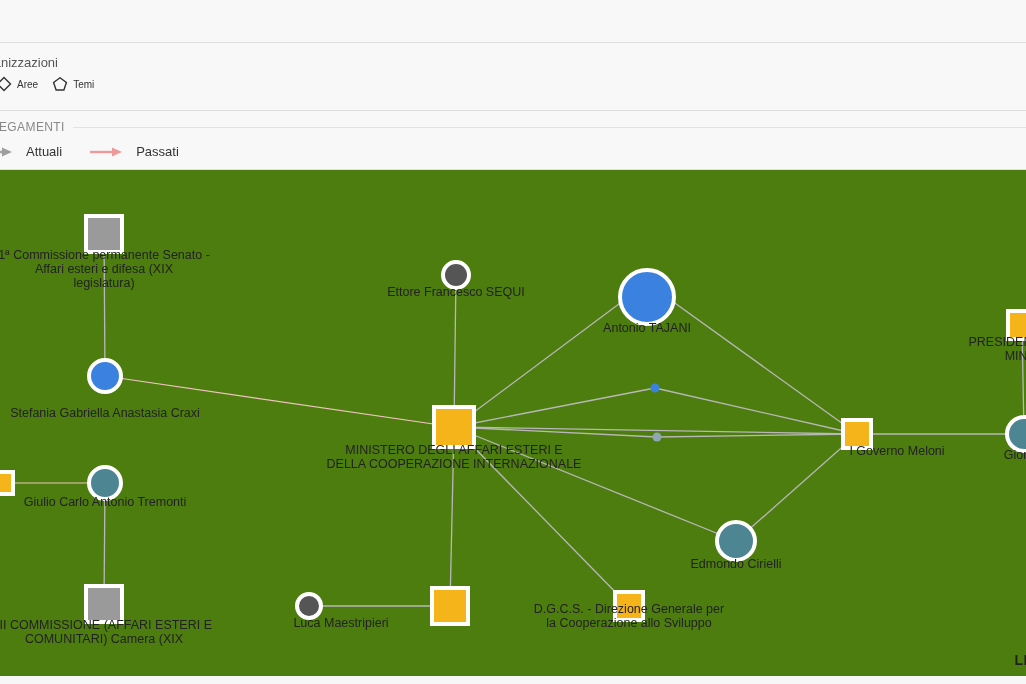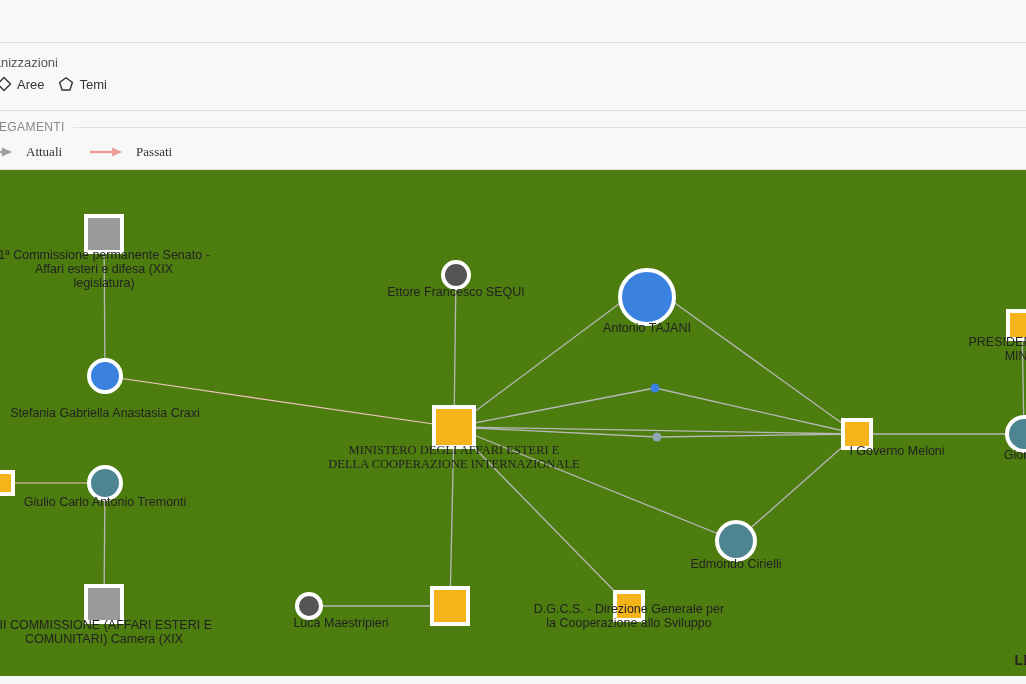--- a/index.html
+++ b/index.html
@@ -24,36 +24,36 @@
 
   #group-shapes-title{
     position:absolute;left:-28px;top:55px;
     font-size:13px;color:#555;white-space:nowrap;
   }
   #shape-legend-row{
     position:absolute;left:-4px;top:76px;
     display:flex;align-items:center;gap:14px;
   }
   .legend-chip{display:flex;align-items:center;gap:5px;cursor:pointer;}
-  .legend-chip span.lbl{font-size:13px;color:#333;}
+  .legend-chip span.lbl{font-size:10px;color:#333;}
 
   #group-links-title{
     position:absolute;left:-34px;top:120px;
     font-size:12px;color:#888;letter-spacing:.4px;white-space:nowrap;
     background:#f8f8f8;padding-right:8px;z-index:2;
   }
   #links-divider{
     position:absolute;left:40px;top:127px;width:986px;height:1px;background:#e2e2e2;
   }
   #link-legend-row{
     position:absolute;left:-22px;top:144px;
     display:flex;align-items:center;gap:26px;
   }
   .link-chip{display:flex;align-items:center;gap:8px;cursor:pointer;}
-  .link-chip .lbl{font-size:13px;color:#333;white-space:nowrap;font-family:Liberation Serif, serif;}
+  .link-chip .lbl{font-size:13px;color:#333;white-space:nowrap;}
 
   
   #graph-canvas{
     position:absolute;left:0;top:170px;width:1026px;height:506px;
     background:#4d7c0f;
     overflow:hidden;
   }
   #edge-layer{position:absolute;left:0;top:0;width:1026px;height:506px;}
 
   .node{position:absolute;transform:translate(-50%,-50%);}
@@ -170,21 +170,21 @@
         <div class="nlabel" style="top: 34px;">III COMMISSIONE (AFFARI ESTERI E
 COMUNITARI) Camera (XIX</div>
       </div>
       <div class="node square" style="left: 2px; top: 313px;">
         <div class="glyph" style="width: 26px; height: 26px; background: rgb(245, 180, 26);"></div>
       </div>
       <div class="node circle" style="left: 456px; top: 105px;">
         <div class="glyph" style="width: 30px; height: 30px; background: rgb(85, 85, 85);"></div>
         <div class="nlabel" style="top: 25px;">Ettore Francesco SEQUI</div>
       </div>
-      <div class="node square" style="left: 454px; top: 257px; font-family: Liberation Serif, serif;">
+      <div class="node square" style="left: 454px; top: 257px;">
         <div class="glyph" style="width: 44px; height: 44px; background: rgb(245, 180, 26);"></div>
         <div class="nlabel" style="top: 38px;">MINISTERO DEGLI AFFARI ESTERI E
 DELLA COOPERAZIONE INTERNAZIONALE</div>
       </div>
       <div class="node circle" style="left: 647px; top: 127px;">
         <div class="glyph" style="width: 58px; height: 58px; background: rgb(59, 130, 224);"></div>
         <div class="nlabel" style="top: 53px;">Antonio TAJANI</div>
       </div>
       <div class="node square" style="left: 857px; top: 264px;">
         <div class="glyph" style="width: 32px; height: 32px; background: rgb(245, 180, 26);"></div>

